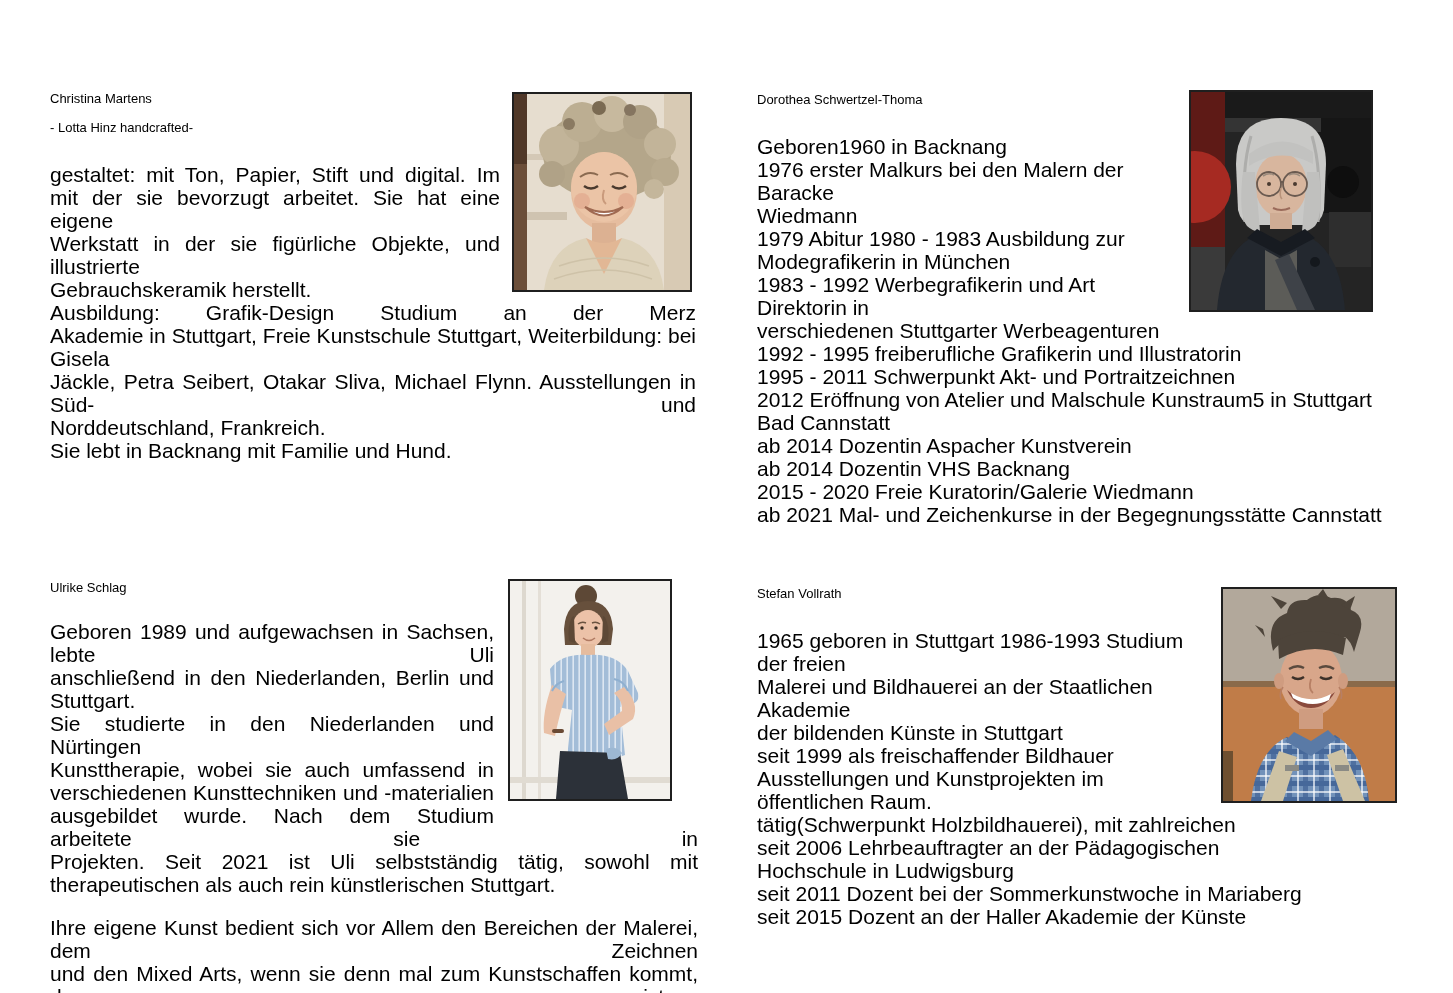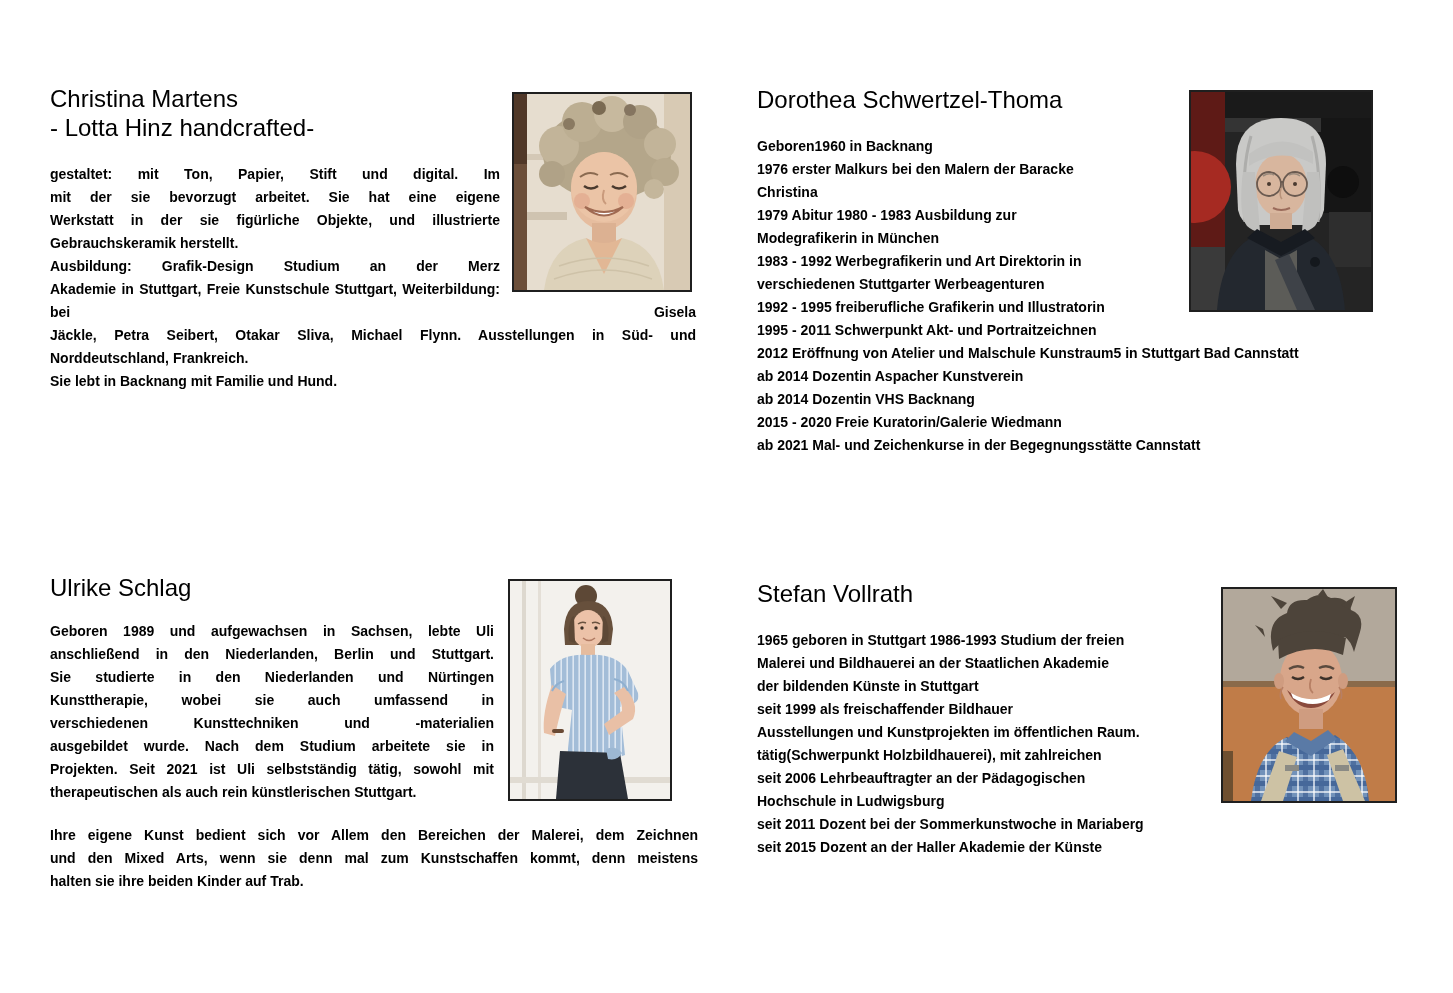--- a/index.html
+++ b/index.html
@@ -10,24 +10,24 @@
     font-family: "Liberation Sans", "DejaVu Sans", sans-serif;
     color: #000000;
     overflow: hidden;
   }
   .profile { position: absolute; }
   #p1 { left: 50px;  top: 84px;  width: 646px; }
   #p2 { left: 757px; top: 85px;  width: 640px; }
   #p3 { left: 50px;  top: 573px; width: 648px; }
   #p4 { left: 757px; top: 579px; width: 640px; }
 
-  .pheader { font-size: 24px; line-height: 29px; margin: 0 0 21px 0; }
+  .pheader { font-size: 13px; line-height: 29px; margin: 0 0 21px 0; }
   #p3 .pheader { margin-bottom: 18px; }
 
-  .pbody { font-size: 14px; line-height: 23px; font-weight: bold; }
+  .pbody { font-size: 21px; line-height: 23px; }
   .ln { min-height: 23px; }
   .ln.j { text-align: justify; text-align-last: justify; }
   .para2 { margin-top: 20px; }
 
   .photo {
     float: right;
     border: 2px solid #1f1f1f;
     line-height: 0;
     background: #e8e3da;
   }
@@ -130,21 +130,21 @@
       <path d="M98 162 l26 56 l-18 0 l-22 -50 z" fill="#3e4248"></path>
       <circle cx="124" cy="170" r="5" fill="#14181d"></circle>
     </svg>
   </div>
   <div class="pheader">
     <div>Dorothea Schwertzel-Thoma</div>
   </div>
   <div class="pbody">
     <div class="ln">Geboren1960 in Backnang</div>
     <div class="ln">1976 erster Malkurs bei den Malern der Baracke</div>
-    <div class="ln">Christina</div>
+    <div class="ln">Wiedmann</div>
     <div class="ln">1979 Abitur 1980 - 1983 Ausbildung zur</div>
     <div class="ln">Modegrafikerin in München</div>
     <div class="ln">1983 - 1992 Werbegrafikerin und Art Direktorin in</div>
     <div class="ln">verschiedenen Stuttgarter Werbeagenturen</div>
     <div class="ln">1992 - 1995 freiberufliche Grafikerin und Illustratorin</div>
     <div class="ln">1995 - 2011 Schwerpunkt Akt- und Portraitzeichnen</div>
     <div class="ln">2012 Eröffnung von Atelier und Malschule Kunstraum5 in Stuttgart Bad Cannstatt</div>
     <div class="ln">ab 2014 Dozentin Aspacher Kunstverein</div>
     <div class="ln">ab 2014 Dozentin VHS Backnang</div>
     <div class="ln">2015 - 2020 Freie Kuratorin/Galerie Wiedmann</div>

